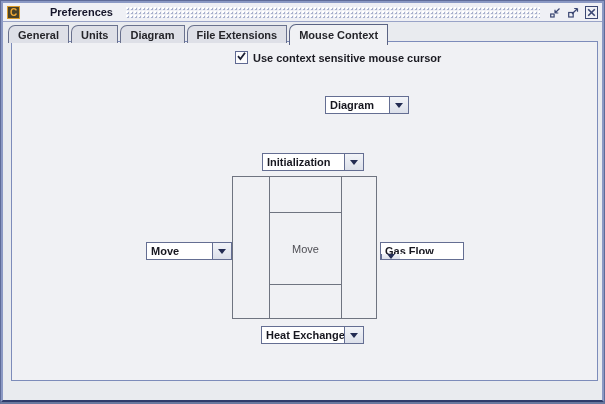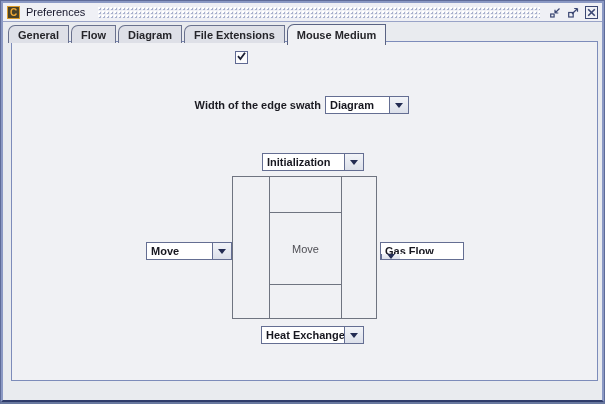--- a/index.html
+++ b/index.html
@@ -19,21 +19,21 @@
     height:19px;display:flex;align-items:center;gap:4px;
     padding:0 4px;background:#EFF0F5;
     border-bottom:1px solid #99A3C7;
   }
   .app-icon{
     width:13px;height:13px;flex:0 0 auto;
     background:#4A4228;border:1px solid #D99A2B;
     color:#F2A933;font-size:10px;font-weight:bold;line-height:11px;
     text-align:center;
   }
-  .title-text{font-size:11px;font-weight:normal;color:#16162B;white-space:nowrap;padding:0 2px;}
+  .title-text{font-size:11px;font-weight:bold;color:#16162B;white-space:nowrap;padding:0 2px;margin-left:24px;}
   .title-texture{
     flex:1;align-self:stretch;margin:3px 5px 2px 6px;
     background-image:
       radial-gradient(circle,#FFFFFF 27%,rgba(0,0,0,0) 30%),
       radial-gradient(circle,#A8B1CE 27%,rgba(0,0,0,0) 30%);
     background-size:4px 4px;background-position:0 0,1px 1px;
   }
   .win-btns{display:flex;align-items:center;gap:5px;flex:0 0 auto;}
   .win-btn{width:13px;height:13px;padding:0;border:0;background:transparent;cursor:default;}
   .win-btn svg{display:block;}
@@ -137,39 +137,39 @@
               <path d="M3.2 3.2 L9.8 9.8 M9.8 3.2 L3.2 9.8" stroke="#3A4672" stroke-width="1.6" fill="none"></path>
             </svg>
           </span>
         </button>
       </div>
     </div>
 
     <div class="body-area">
       <div class="tabbar">
         <div class="tab">General</div>
-        <div class="tab">Flow</div>
+        <div class="tab">Units</div>
         <div class="tab">Diagram</div>
         <div class="tab">File Extensions</div>
-        <div class="tab selected">Mouse Medium</div>
+        <div class="tab selected">Mouse Context</div>
       </div>
 
       <div class="content-panel">
 
         <div class="checkbox-row">
           <button class="checkbox" aria-checked="true">
             <span>
               <svg width="11" height="11" viewBox="0 0 11 11">
                 <path d="M2 5.2 L4.4 8 L9 1.8" fill="none" stroke="#1C2033" stroke-width="1.8"></path>
               </svg>
             </span>
           </button>
-        </div>
-
-        <div class="swath-label">Width of the edge swath</div>
+          <span class="cb-label">Use context sensitive mouse cursor</span>
+        </div>
+
         <div class="combo combo-swath">
           <div class="value">Diagram</div>
           <button class="arrow-btn">
               <span class="tri"></span>
             </button>
         </div>
 
         <div class="combo combo-top">
           <div class="value">Initialization</div>
           <button class="arrow-btn">

